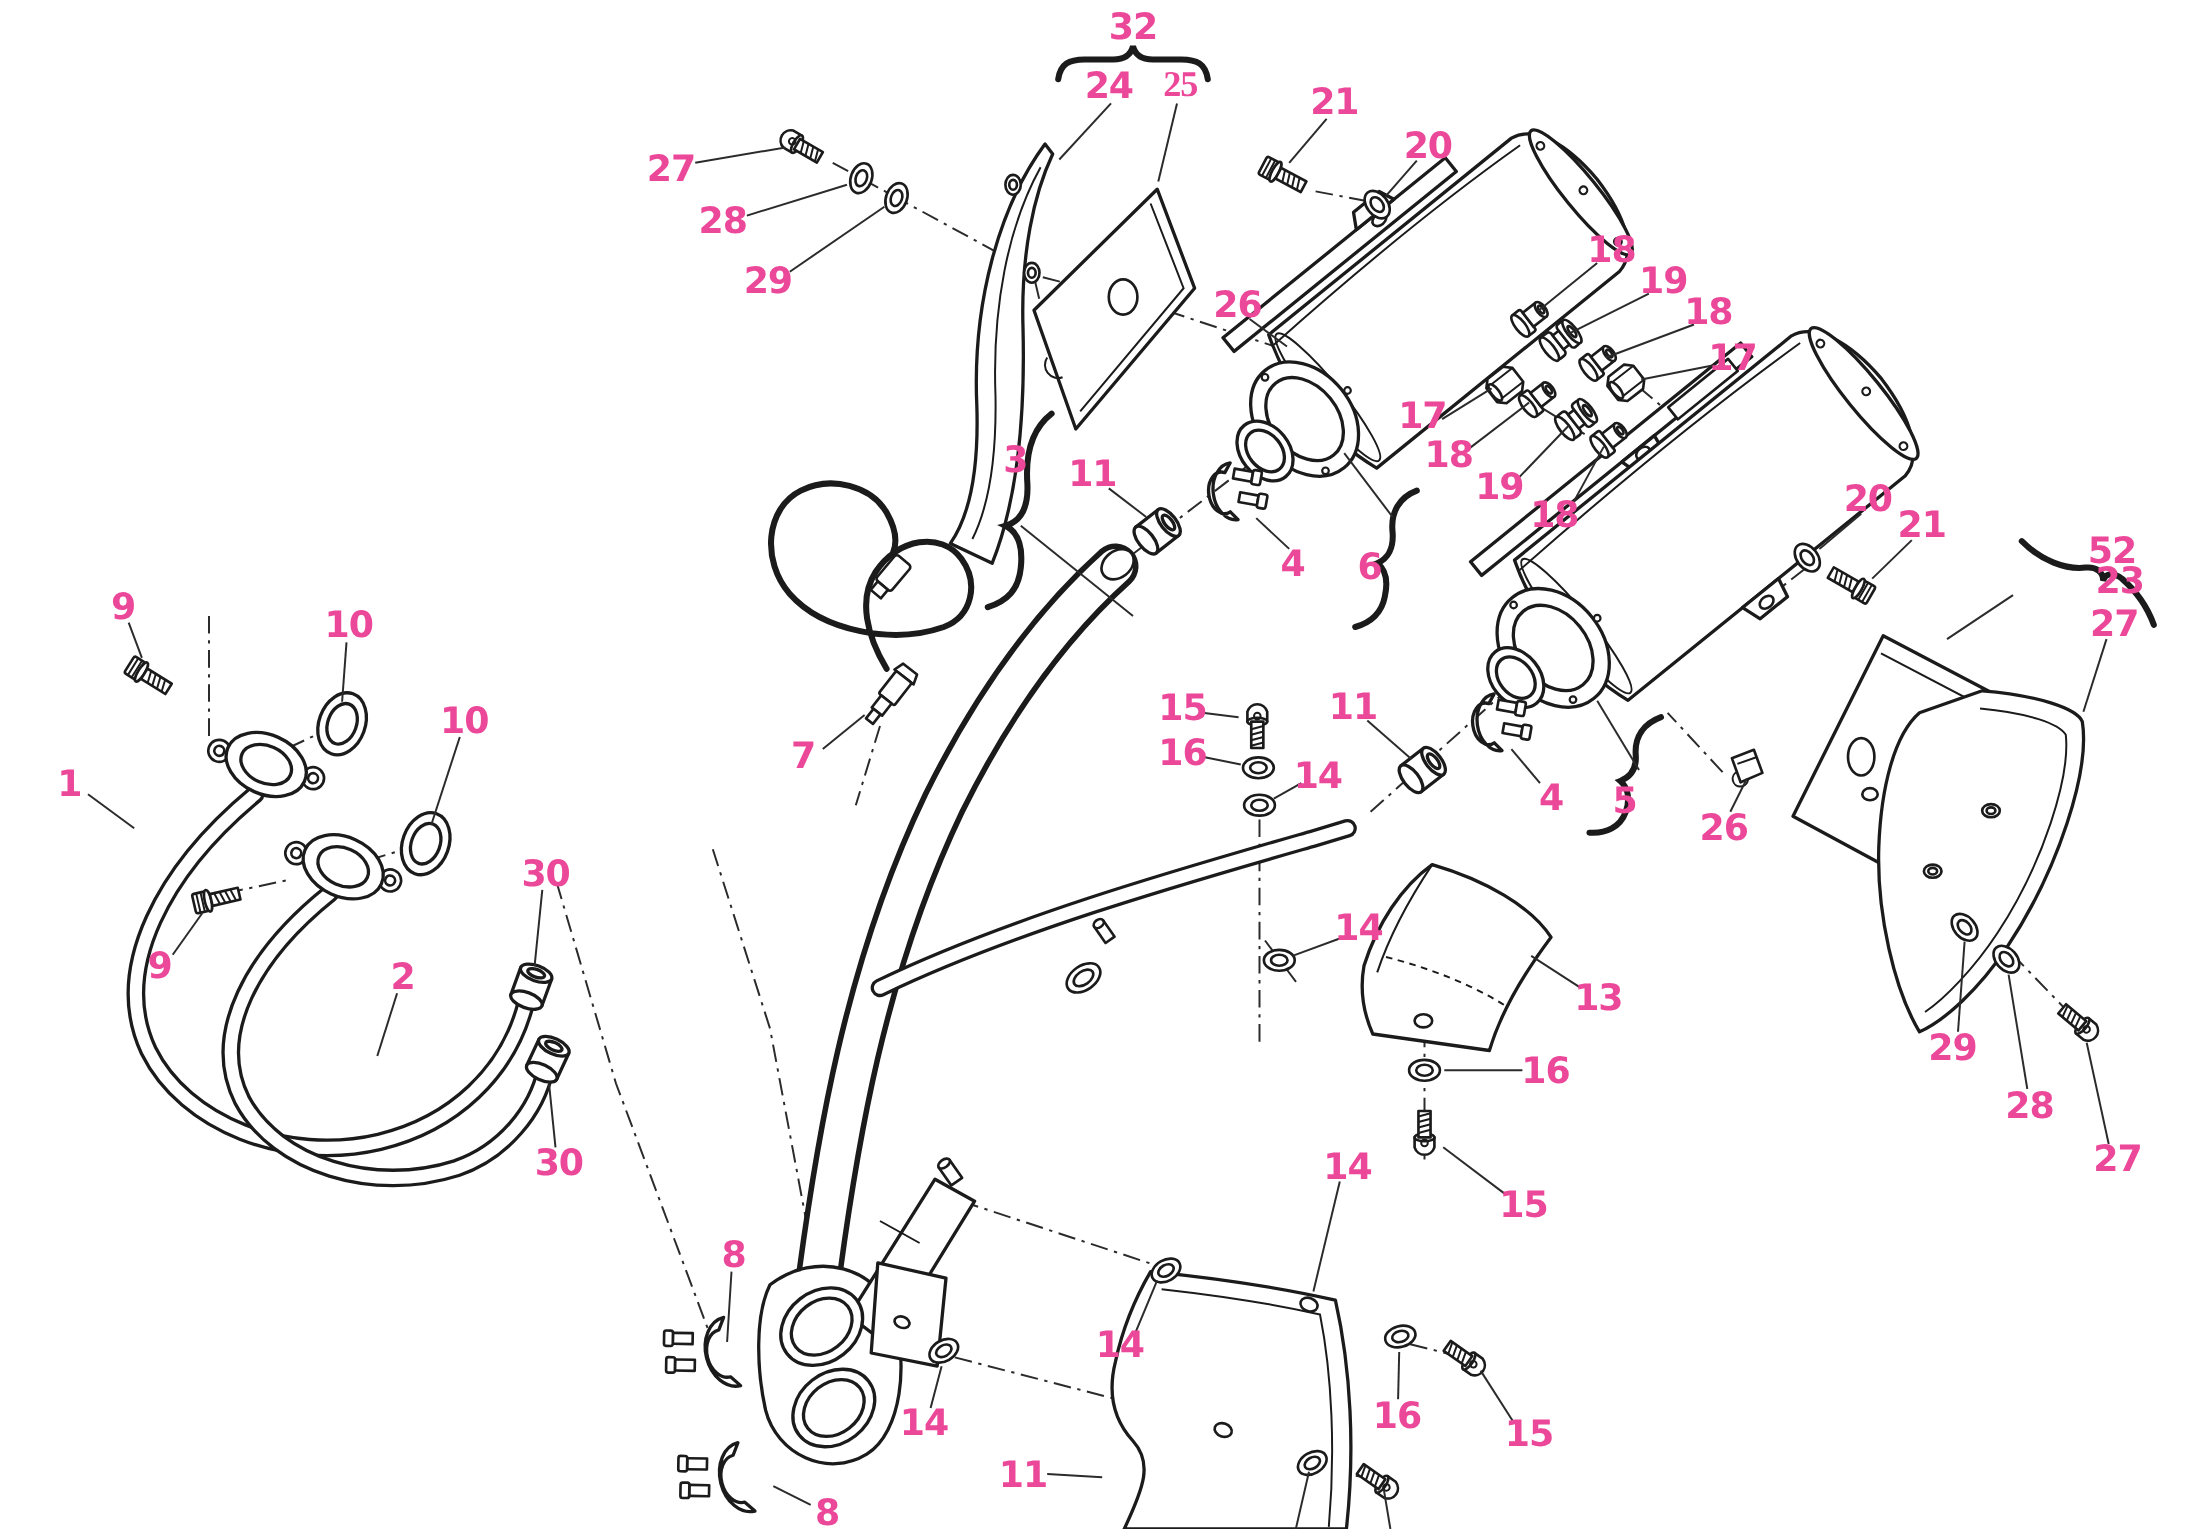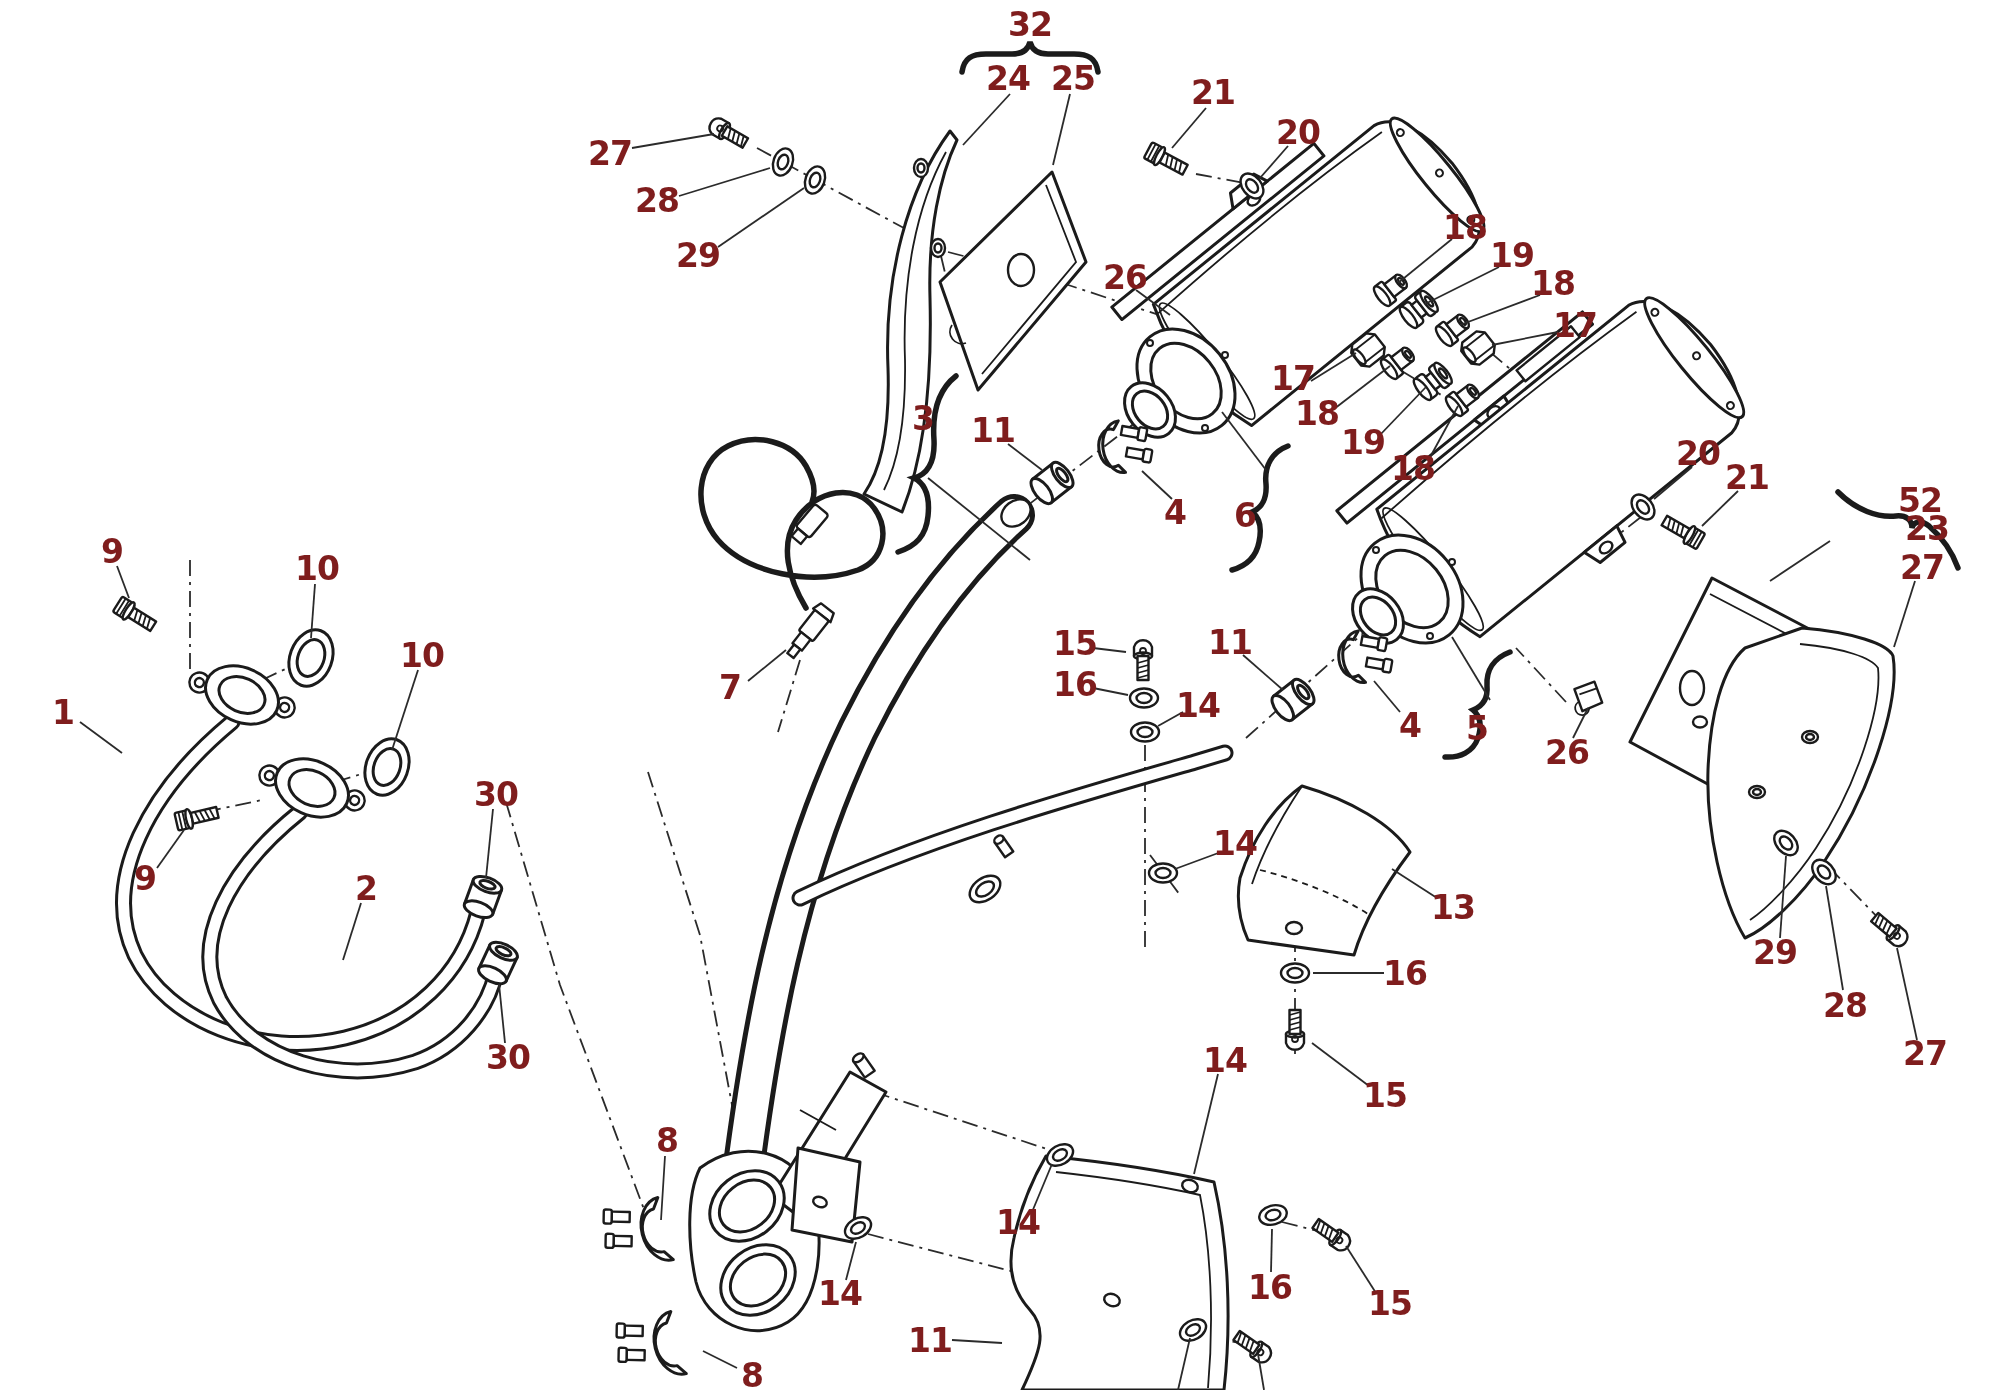--- a/index.html
+++ b/index.html
@@ -1,21 +1,21 @@
 <!DOCTYPE html>
 <html><head>
 <meta charset="utf-8">
 <style>
   html,body{margin:0;padding:0;background:#ffffff;}
   .canvas{position:relative;width:2000px;height:1390px;background:#fff;overflow:hidden;
           font-family:"DejaVu Sans",sans-serif;}
   .canvas svg{position:absolute;left:0;top:0;}
   .label-layer{position:absolute;left:0;top:0;width:100%;height:100%;pointer-events:none;}
   .plabel{position:absolute;transform:translate(-50%,-50%);
-          font:bold 33px "DejaVu Sans",sans-serif;color:#7f1d1d;letter-spacing:-1px;white-space:nowrap;}
+          font:bold 33px "DejaVu Sans",sans-serif;color:#ec4899;letter-spacing:-1px;white-space:nowrap;}
   
   .part{fill:#fff;stroke:#1b1b1b;stroke-width:3;stroke-linejoin:round;}
   .partf{fill:#fff;stroke:#1b1b1b;stroke-width:2.4;stroke-linejoin:round;}
   .thin{fill:none;stroke:#1b1b1b;stroke-width:1.8;}
   .leader-g line{stroke:#2b2b2b;stroke-width:1.8;}
   .dash{fill:none;stroke:#2b2b2b;stroke-width:1.8;stroke-dasharray:16 6 3 6;}
   .brace{fill:none;stroke:#1b1b1b;stroke-width:5.5;stroke-linecap:round;}
   .pipe-o{fill:none;stroke:#1b1b1b;stroke-width:17;stroke-linecap:round;}
   .pipe-i{fill:none;stroke:#ffffff;stroke-width:11;stroke-linecap:round;}
   .main-o{fill:none;stroke:#1b1b1b;stroke-width:42;stroke-linecap:round;}
@@ -427,21 +427,21 @@
         <line x1="1917" y1="1040" x2="1897" y2="948"></line>
       </g>
 </svg>
 
 <div class="label-layer">
       <div class="plabel" style="left: 610px; top: 153px;">27</div>
       <div class="plabel" style="left: 657px; top: 200px;">28</div>
       <div class="plabel" style="left: 698px; top: 255px;">29</div>
       <div class="plabel" style="left: 1030px; top: 24px;">32</div>
       <div class="plabel" style="left: 1008px; top: 78px;">24</div>
-      <div class="plabel" style="left: 1073px; top: 78px;">25</div>
+      <div class="plabel" style="left: 1073px; top: 78px; font-family: Liberation Serif, serif;">25</div>
       <div class="plabel" style="left: 1213px; top: 92px;">21</div>
       <div class="plabel" style="left: 1298px; top: 132px;">20</div>
       <div class="plabel" style="left: 1465px; top: 227px;">18</div>
       <div class="plabel" style="left: 1512px; top: 255px;">19</div>
       <div class="plabel" style="left: 1553px; top: 283px;">18</div>
       <div class="plabel" style="left: 1575px; top: 325px;">17</div>
       <div class="plabel" style="left: 1293px; top: 378px;">17</div>
       <div class="plabel" style="left: 1317px; top: 413px;">18</div>
       <div class="plabel" style="left: 1363px; top: 442px;">19</div>
       <div class="plabel" style="left: 1413px; top: 468px;">18</div>

